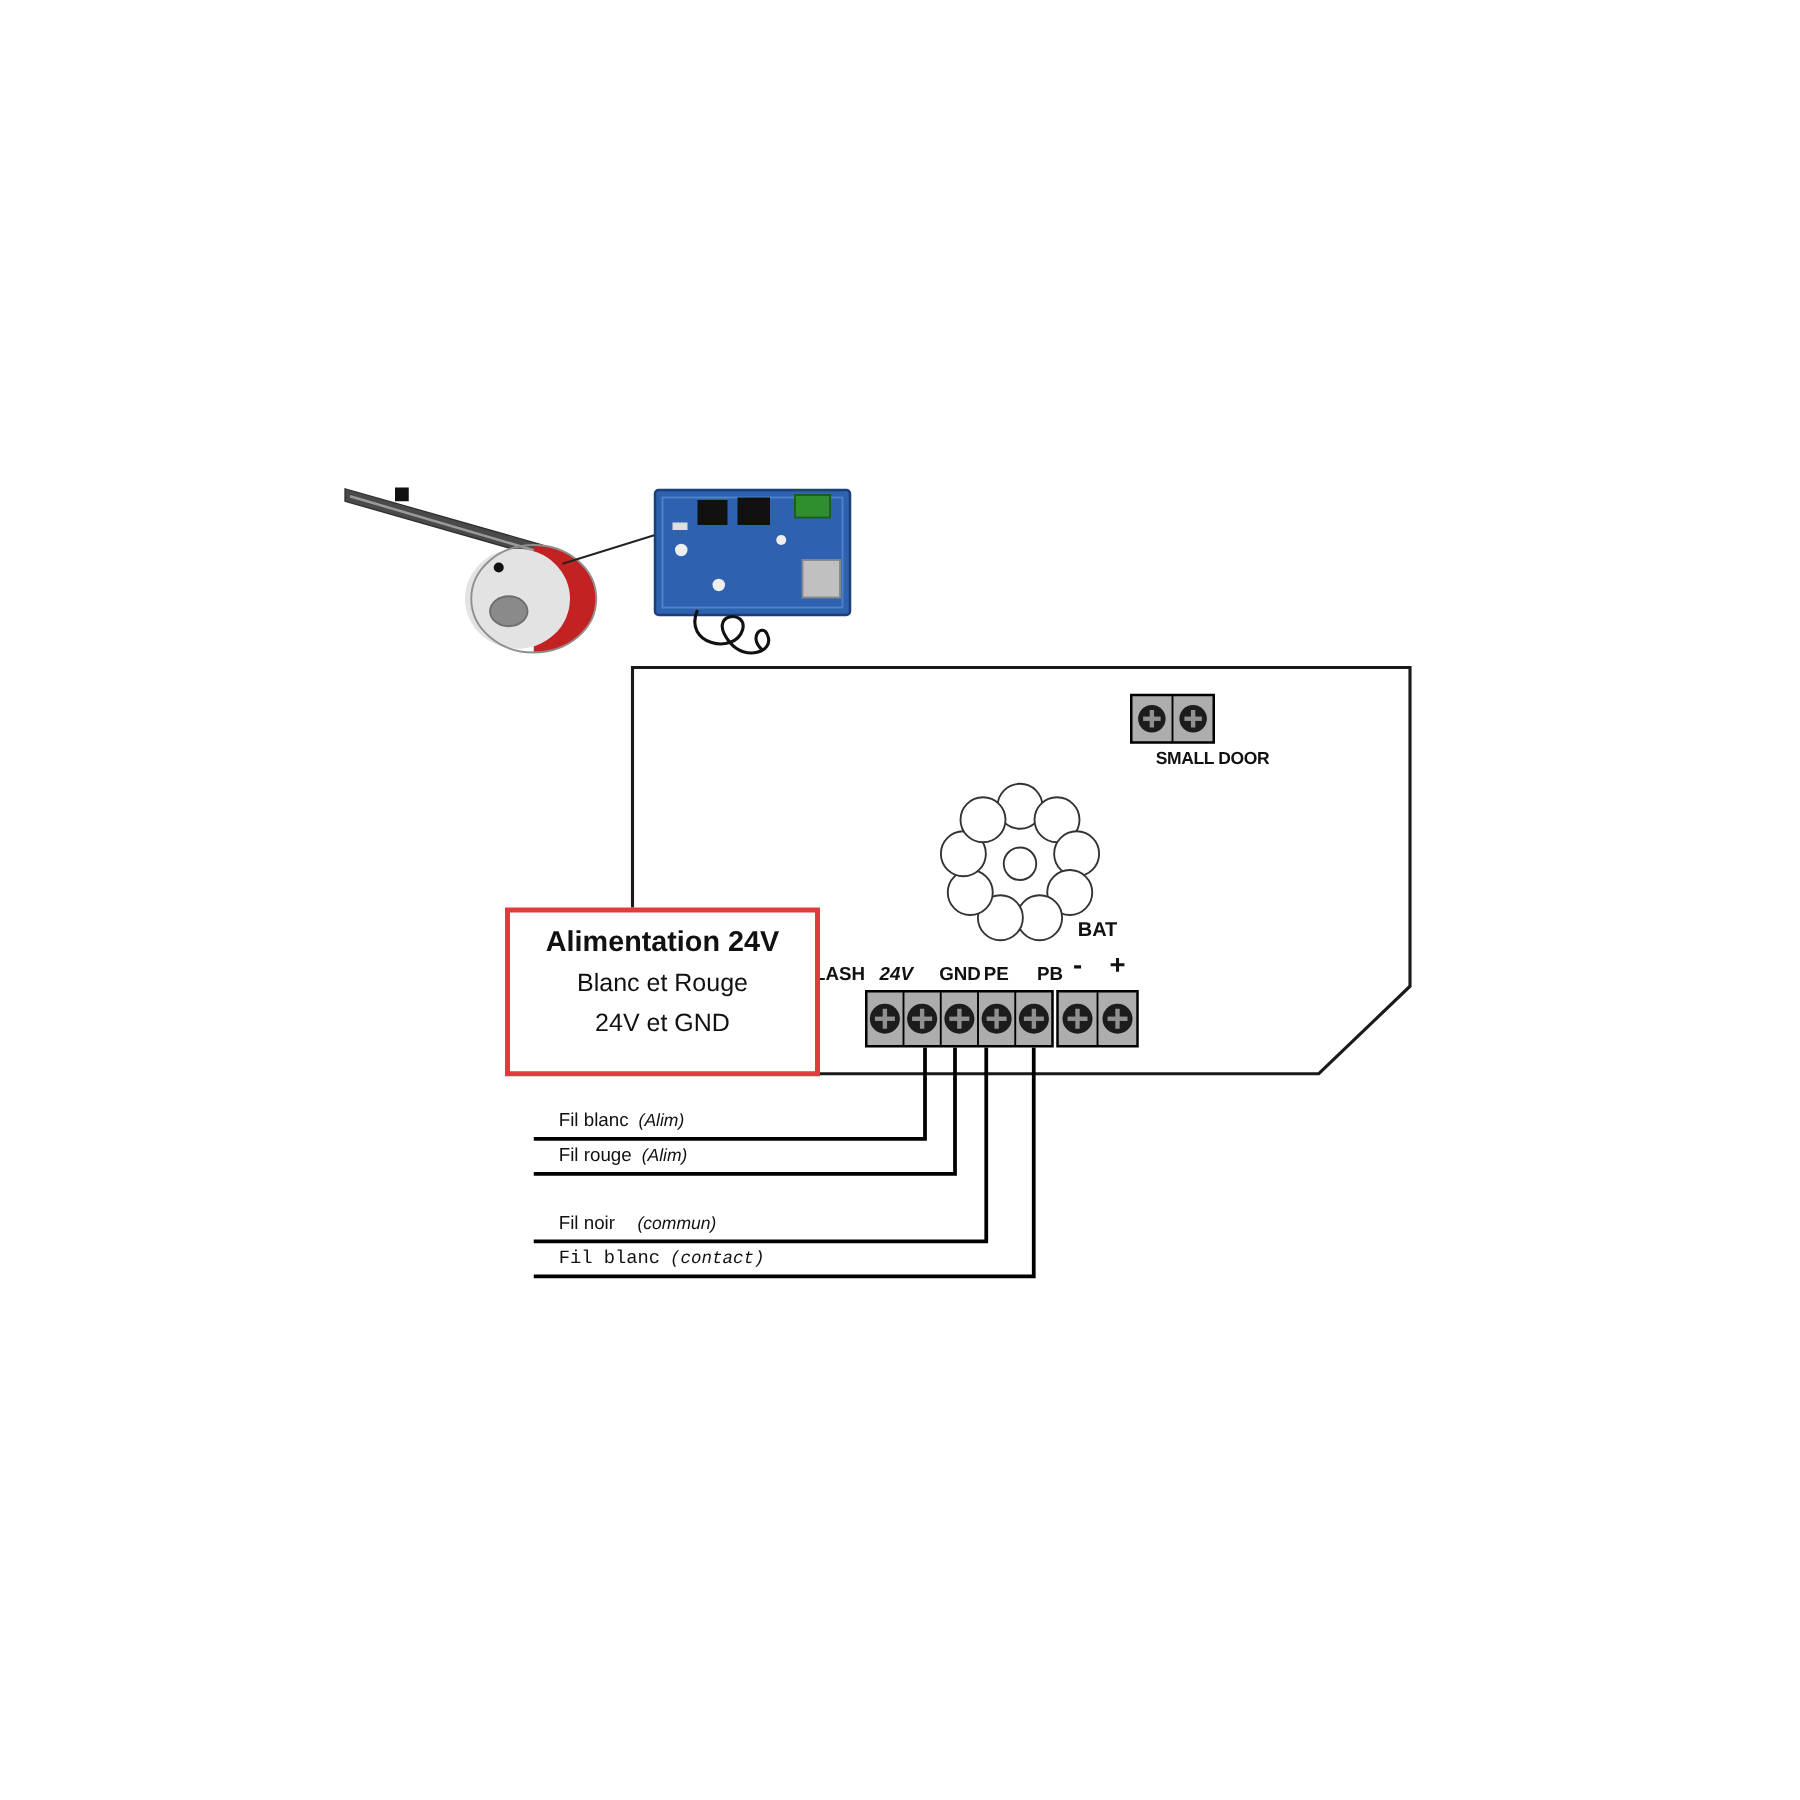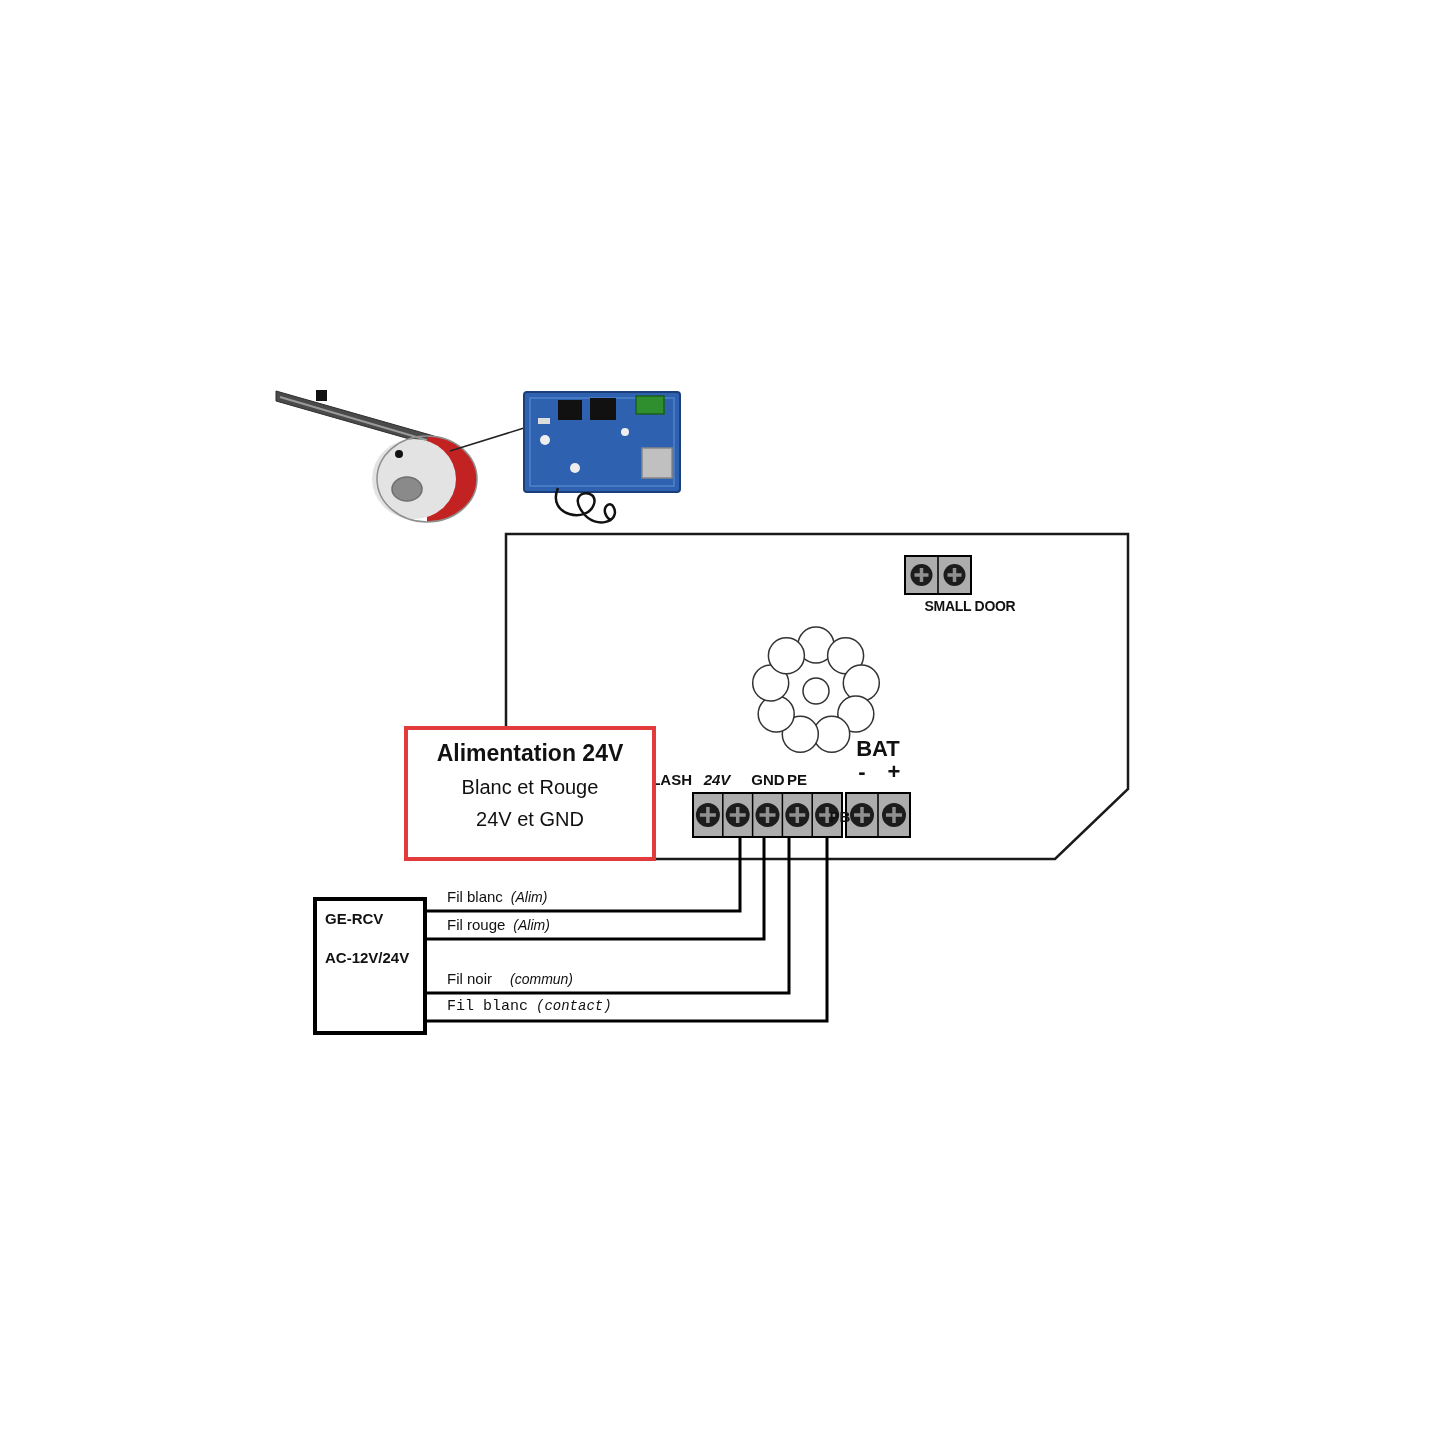--- a/index.html
+++ b/index.html
@@ -2,21 +2,21 @@
 <html><head>
 <meta charset="utf-8">
 <style>
   html,body{margin:0;padding:0;background:#ffffff;}
   body{font-family:"Liberation Sans", sans-serif;color:#111;}
   .canvas{position:relative;width:1440px;height:1440px;background:#fff;overflow:hidden;}
   .layer{position:absolute;left:0;top:0;}
   .abs{position:absolute;}
   .ctr{transform:translateX(-50%);white-space:nowrap;}
   .term-label{font-weight:bold;font-size:15px;}
-  .bat-label{font-weight:bold;font-size:22px;}
+  .bat-label{font-weight:bold;font-size:16px;}
   .bat-sign{font-weight:bold;font-size:22px;}
   .smalldoor-label{font-weight:bold;font-size:14px;letter-spacing:-0.3px;}
   .red-box{position:absolute;border:4px solid #e23b3b;background:#ffffff;text-align:center;box-sizing:border-box;}
   .red-box .box-title{font-weight:bold;font-size:23px;margin-top:10px;}
   .red-box .box-line{font-size:20px;margin-top:9px;}
   .rcv-box{position:absolute;border:4px solid #000;background:#fff;box-sizing:border-box;padding:9px 8px;}
   .rcv-box .rcv-line1{font-weight:bold;font-size:15px;}
   .rcv-box .rcv-line2{font-weight:bold;font-size:15px;margin-top:22px;}
   .wire-label{position:absolute;font-size:15px;white-space:nowrap;text-align:right;}
   .wire-label .note{font-style:italic;font-size:14px;margin-left:8px;}
@@ -140,39 +140,35 @@
       <path d="M427,939 L764,939 L764,838"></path>
       <path d="M427,993 L789,993 L789,838"></path>
       <path d="M427,1021 L827,1021 L827,838"></path>
     </g>
   </svg>
 
   <span class="abs ctr term-label" style="left:667px;top:771px;">FLASH</span>
   <span class="abs ctr term-label" style="left:717px;top:771px;font-style:italic;">24V</span>
   <span class="abs ctr term-label" style="left:768px;top:771px;">GND</span>
   <span class="abs ctr term-label" style="left:797px;top:771px;">PE</span>
-  <span class="abs ctr term-label" style="left:826px;top:808px;padding-left:28px;">PB</span>
+  <span class="abs ctr term-label" style="left:826px;top:771px;padding-left:28px;">PB</span>
 
   <span class="abs ctr bat-label" style="left:878px;top:736px;">BAT</span>
   <span class="abs ctr bat-sign" style="left:862px;top:759px;">-</span>
   <span class="abs ctr bat-sign" style="left:894px;top:759px;">+</span>
 
   <span class="abs ctr smalldoor-label" style="left:938px;top:598px;margin-left:32px;">SMALL DOOR</span>
 
   <div class="red-box" style="left:404px;top:726px;width:252px;height:135px;">
     <div class="box-title">Alimentation 24V</div>
     <div class="box-line">Blanc et Rouge</div>
     <div class="box-line">24V et GND</div>
   </div>
 
 
-  <div class="rcv-box" style="left:313px;top:897px;width:114px;height:138px;">
-    <div class="rcv-line1">GE-RCV</div>
-    <div class="rcv-line2">AC-12V/24V</div>
-  </div>
 
   <div class="wire-label" style="left:447px;top:888px;">
     <span>Fil blanc</span><span class="note">(Alim)</span>
   </div>
   <div class="wire-label" style="left:447px;top:916px;">
     <span>Fil rouge</span><span class="note">(Alim)</span>
   </div>
   <div class="wire-label" style="left:447px;top:970px;">
     <span>Fil noir</span><span class="note note-far">(commun)</span>
   </div>

